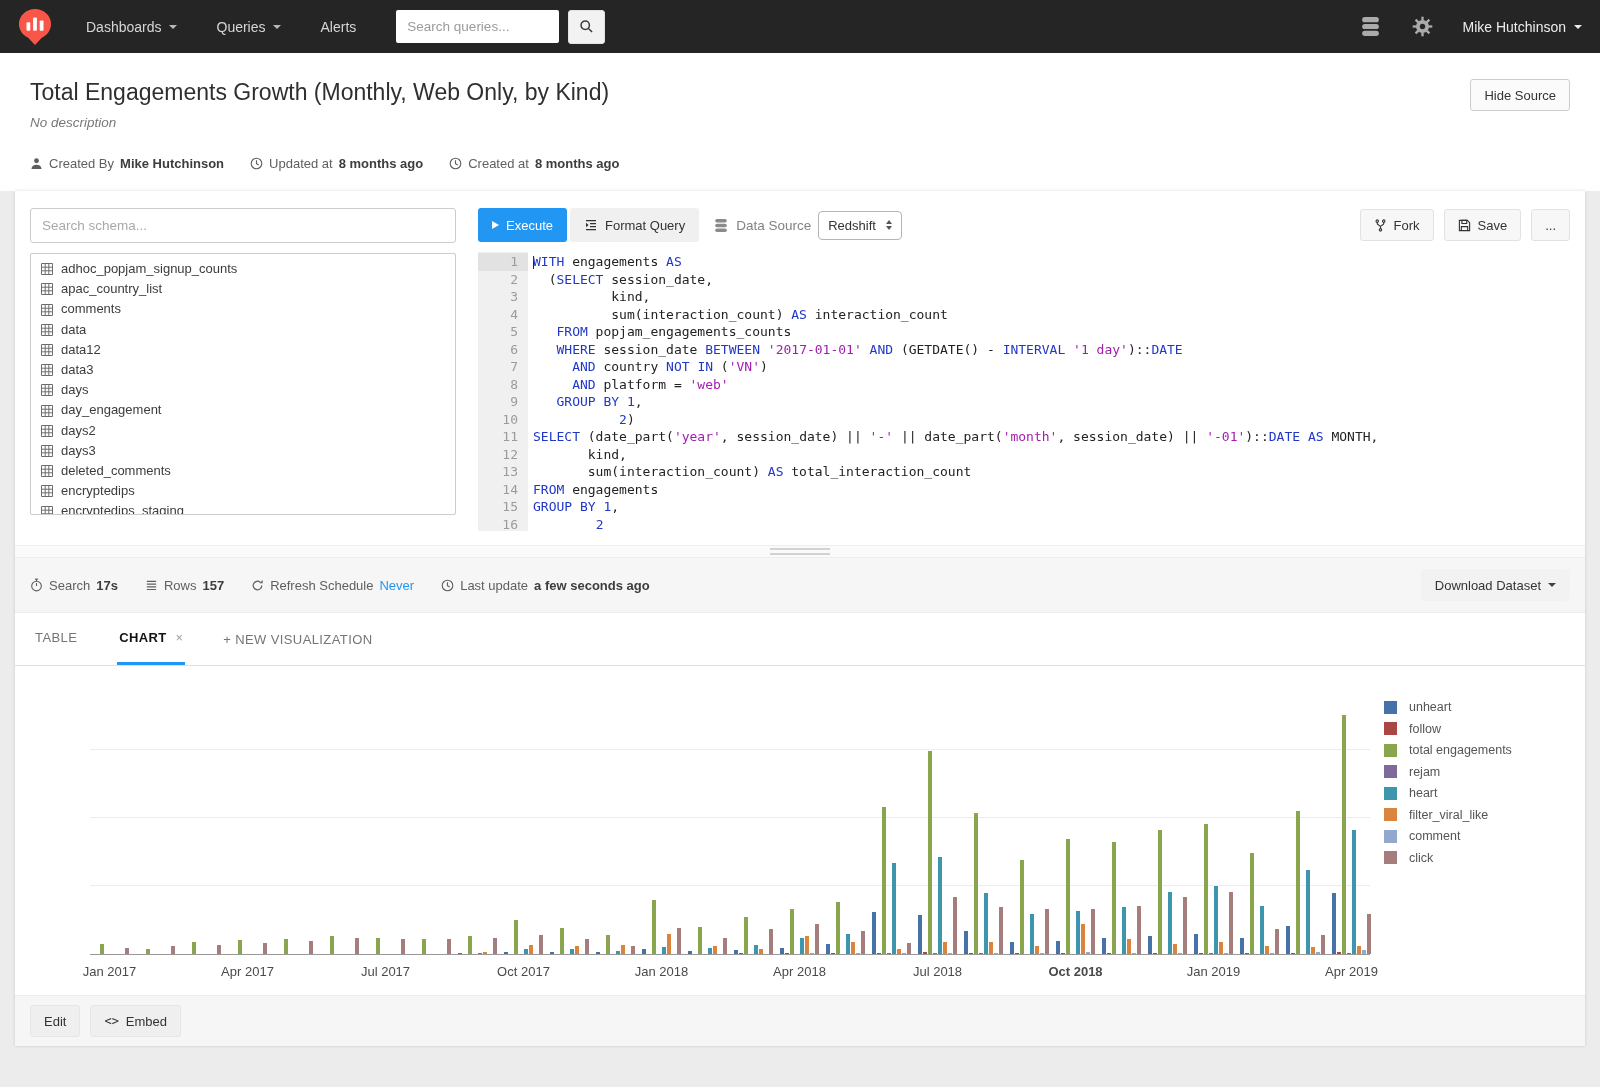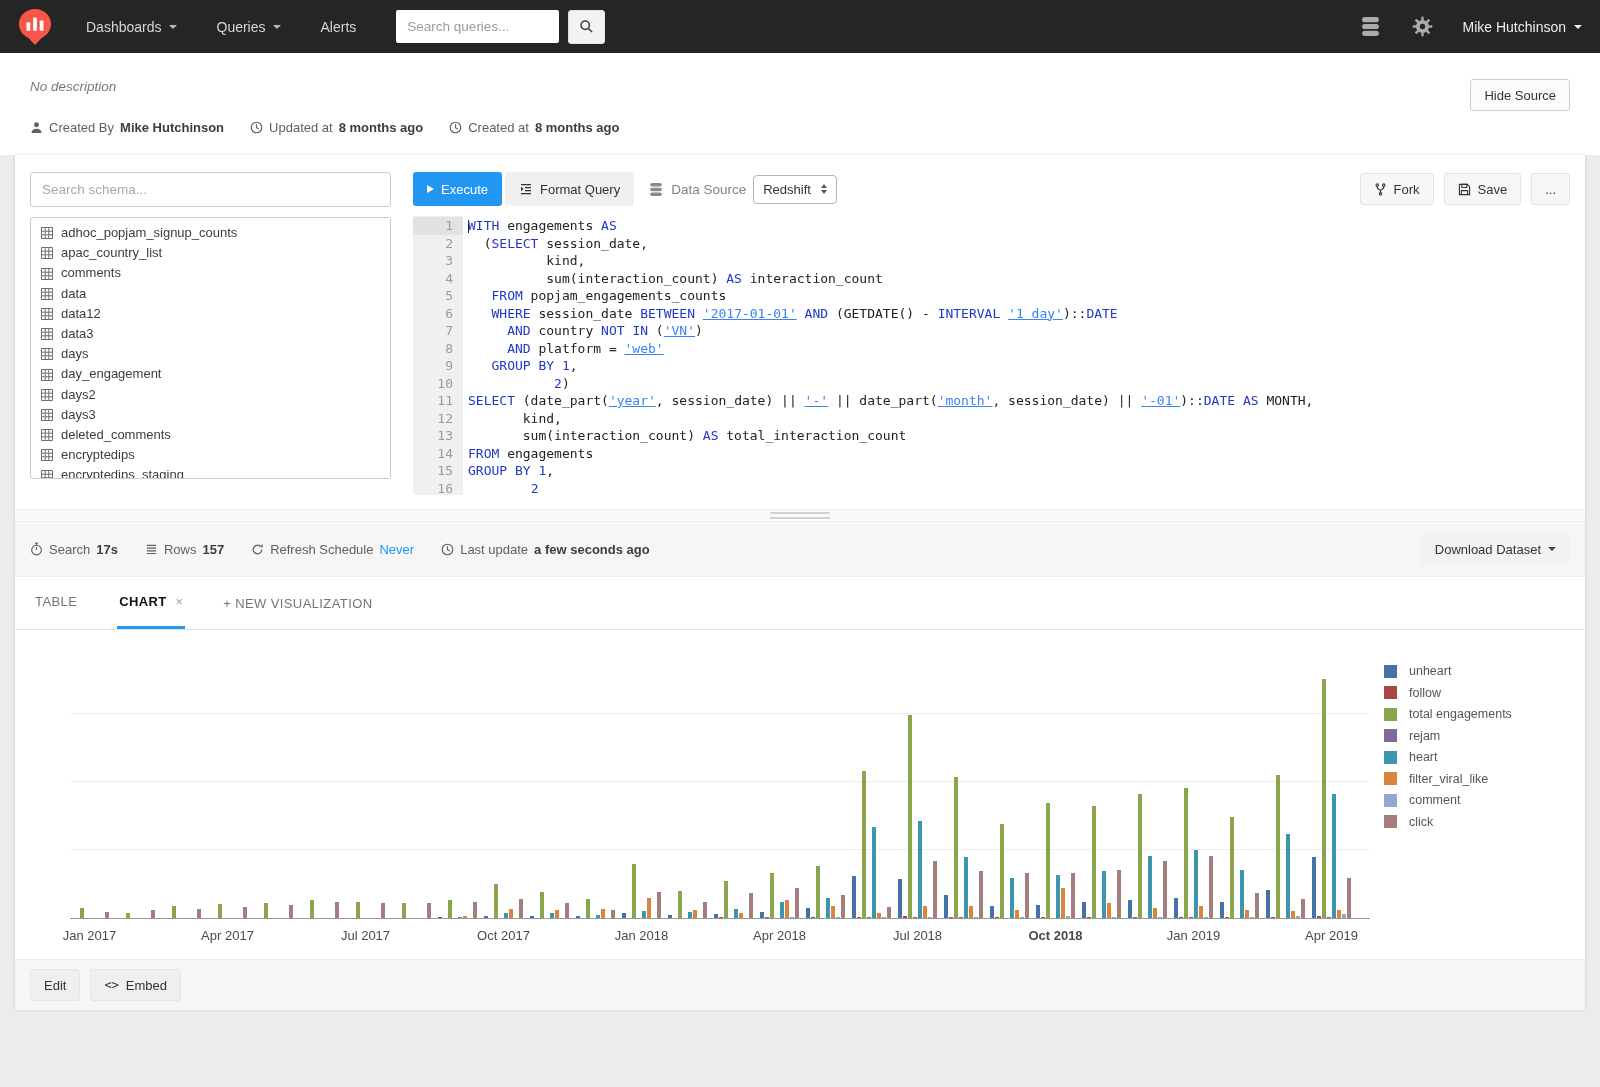--- a/index.html
+++ b/index.html
@@ -27,21 +27,21 @@
   .meta-row .mi { display:flex; align-items:center; gap:6px; }
   .meta-row b { color:#3d3d3d; }
   .btn { font-size:13px; border-radius:3px; padding:0 13px; height:32px; display:inline-flex; align-items:center; gap:7px; border:1px solid transparent; background:#f2f2f2; color:#333; cursor:pointer; white-space:nowrap; }
   .btn-outline { background:#fbfbfb; border-color:#ccc; }
 
   
   .page-wrap { padding:0 15px 32px; }
   .card { background:#fff; box-shadow:0 0 3px rgba(0,0,0,.15); }
 
   .source-row { display:flex; padding:17px 15px 14px; gap:22px; }
-  .schema-pane { width:361px; flex-shrink:0; }
+  .schema-pane { width:426px; flex-shrink:0; }
   .schema-pane input { width:100%; height:35px; border:1px solid #ccc; border-radius:3px; padding:0 11px; font-size:13.5px; color:#333; outline:none; }
   .schema-pane input::placeholder { color:#a9a9a9; }
   .schema-list { border:1px solid #ccc; border-radius:2px; margin-top:10px; height:262px; overflow:hidden; padding:5px 0; }
   .schema-item { display:flex; align-items:center; gap:8px; padding:1px 10px; font-size:13px; color:#3c3c3c; line-height:18.2px; cursor:pointer; }
   .tbl-ico { width:12px; height:12px; flex-shrink:0; }
 
   .editor-col { flex:1; min-width:0; }
   .toolbar { display:flex; align-items:center; margin-bottom:10px; }
   .btn-primary { background:#2196f3; color:#fff; height:34px; }
   .play-ico { width:0; height:0; border-top:4.5px solid transparent; border-bottom:4.5px solid transparent; border-left:7px solid #fff; }
@@ -54,42 +54,42 @@
   .stepper .dn { border-top:4px solid #555; }
   .toolbar-right { margin-left:auto; display:flex; gap:10px; }
   .btn-light { background:#f7f7f7; border-color:#e2e2e2; height:32px; }
 
   .editor { display:flex; font-family:"DejaVu Sans Mono", monospace; font-size:13px; line-height:17.5px; height:279px; overflow:hidden; margin-top:2px; }
   .gutter { background:#f0f0f0; color:#9b9b9b; text-align:right; padding:1px 0 0; width:50px; flex-shrink:0; }
   .gutter .gl { padding-right:10px; }
   .gutter .gl.active { background:#e2e2e2; }
   .code-area { flex:1; padding:1px 0 0 5px; white-space:pre; overflow:hidden; color:#222; }
   .tok-k { color:#2138c7; }
-  .tok-s { color:#3b82f6;text-decoration:underline; }
+  .tok-s { color:#a21caf; }
   .tok-n { color:#2138c7; }
   .cursor { display:inline-block; width:1px; height:13px; background:#222; margin-right:-1px; vertical-align:text-bottom; }
 
   .divider { height:13px; background:#fafafa; border-top:1px solid #efefef; border-bottom:1px solid #eee; display:flex; flex-direction:column; align-items:center; justify-content:center; gap:3px; cursor:row-resize; }
   .grip-line { width:60px; height:2px; background:#d2d2d2; }
 
   .meta-bar { height:55px; background:#f6f6f6; border-bottom:1px solid #ededed; display:flex; align-items:center; gap:27px; padding:0 15px; font-size:13px; color:#5f5f5f; }
   .meta-bar .mi { display:flex; align-items:center; gap:6px; }
   .meta-bar b { color:#3d3d3d; }
   .link-blue { color:#2196f3; cursor:pointer; }
   .dl-btn { margin-left:auto; }
 
   .tabs-row { height:53px; background:#fff; border-bottom:1px solid #e0e0e0; display:flex; align-items:stretch; padding:0 18px; }
   .tab { display:flex; align-items:center; font-size:13px; letter-spacing:.4px; color:#757575; margin-right:38px; cursor:pointer; border-bottom:3px solid transparent; padding:0 2px; }
   .tab.active { color:#121212; font-weight:700; border-bottom-color:#2196f3; }
   .tab-close { color:#9a9a9a; margin-left:9px; font-weight:400; font-size:12px; cursor:pointer; }
   .new-viz { display:flex; align-items:center; font-size:13px; letter-spacing:.4px; color:#757575; cursor:pointer; }
 
   
   .chart-section { display:flex; background:#fff; padding:24px 10px 10px 55px; }
-  .chart-wrap { flex:1; min-width:0; position:relative; }
+  .chart-wrap { flex:1; min-width:0; position:relative;margin-left:20px; }
   .plot { position:relative; height:265px; border-bottom:1px solid #999; overflow:visible; }
   .gridline { position:absolute; left:0; right:0; height:1px; background:#ededed; }
   .bar { position:absolute; bottom:0; width:4px; }
   .xlabels { position:relative; height:30px; }
   .xlabel { position:absolute; top:9px; transform:translateX(-50%); font-size:13px; color:#4a4a4a; white-space:nowrap; }
   .legend { width:205px; flex-shrink:0; list-style:none; margin:10px 0 0; padding:0 0 0 14px; }
   .legend li { display:flex; align-items:center; gap:12px; margin-bottom:7.5px; cursor:pointer; }
   .legend .sw { width:13px; height:13px; flex-shrink:0; }
   .legend span.lbl { font-size:12.5px; color:#555; }
 
@@ -157,20 +157,21 @@
     </div>
     <div class="user-menu">
       <span>Mike Hutchinson</span>
       <i class="caret-down"></i>
     </div>
   </div>
 </header>
 
 <section class="page-head">
   <div>
+    <h1 class="page-title">Total Engagements Growth (Monthly, Web Only, by Kind)</h1>
     <p class="page-desc">No description</p>
     <div class="meta-row">
       <span class="mi">
         <svg width="13" height="13" viewBox="0 0 14 14">
             <circle cx="7" cy="4" r="2.6" fill="#5f5f5f"></circle>
             <path d="M1.6 13c0-3 2.4-4.6 5.4-4.6s5.4 1.6 5.4 4.6z" fill="#5f5f5f"></path>
           </svg>
         <span>Created By</span>
         <b>Mike Hutchinson</b>
       </span>

